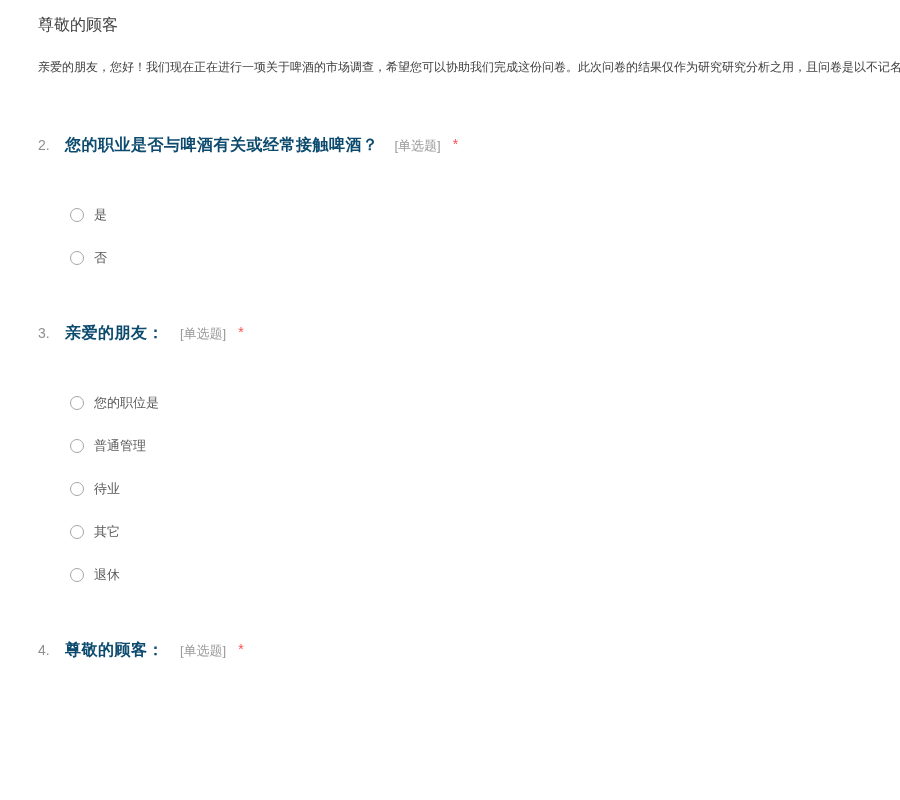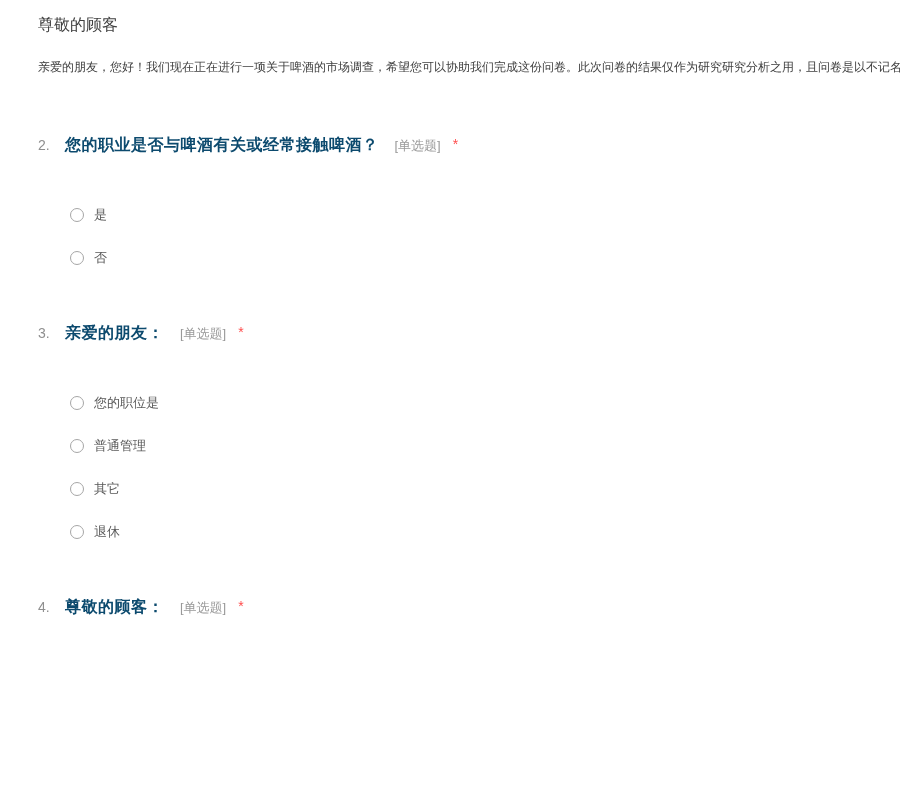--- a/index.html
+++ b/index.html
@@ -94,20 +94,24 @@
   </div>
 
 
   <div class="option">
     <span class="radio"></span>
     <span class="option-label">普通管理</span>
   </div>
 
 
 
+  <div class="option">
+    <span class="radio"></span>
+    <span class="option-label">待业</span>
+  </div>
 
   <div class="option">
     <span class="radio"></span>
     <span class="option-label">其它</span>
   </div>
 
   <div class="option">
     <span class="radio"></span>
     <span class="option-label">退休</span>
   </div>

